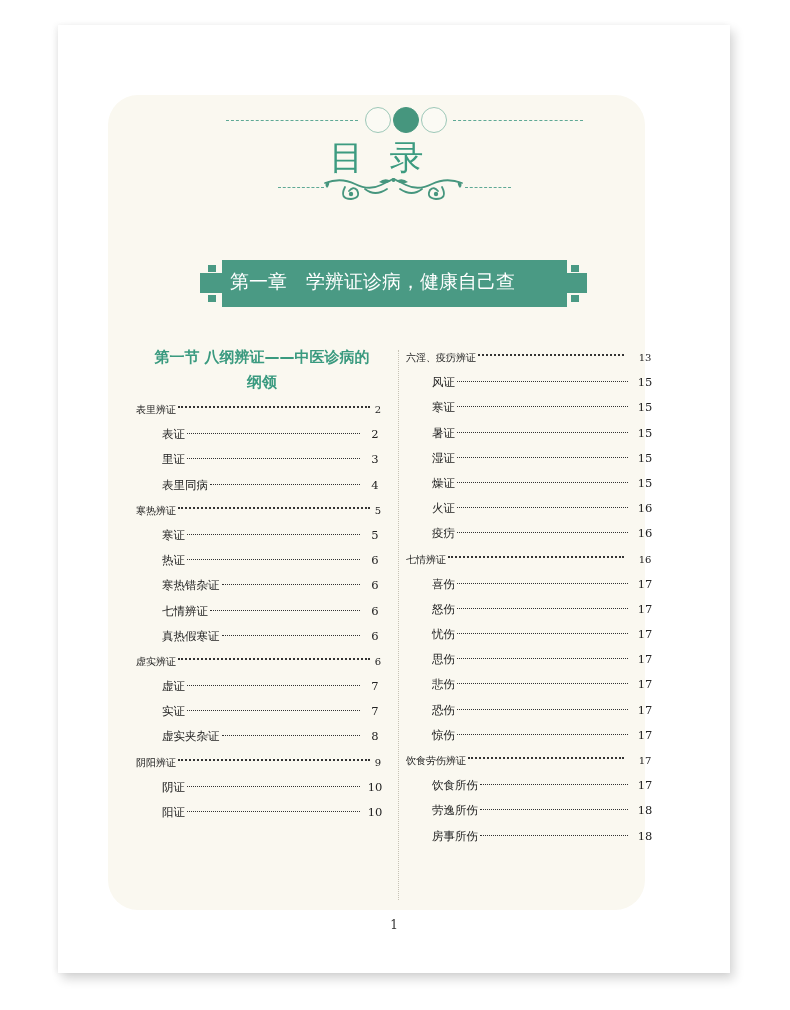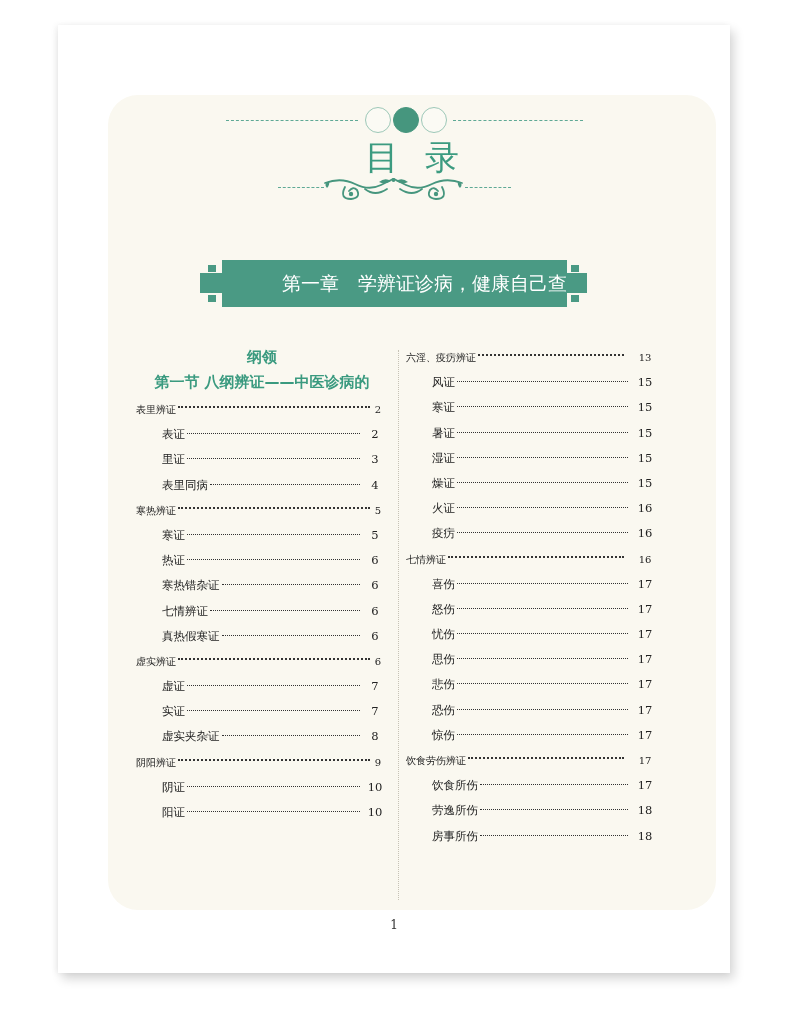--- a/index.html
+++ b/index.html
@@ -6,21 +6,21 @@
   body {
     width: 790px; height: 1010px; background: #ffffff; position: relative; overflow: hidden;
     font-family: "DejaVu Serif", "Liberation Serif", serif;
   }
   .page {
     position: absolute; left: 58px; top: 25px; width: 672px; height: 948px;
     background: #ffffff;
     box-shadow: 4px 6px 10px rgba(0,0,0,0.16), -2px 0 6px rgba(0,0,0,0.06);
   }
   .panel {
-    position: absolute; left: 50px; top: 70px; width: 608px; height: 815px;
+    position: absolute; left: 50px; top: 70px; width: 537px; height: 815px;
     background: #faf8f0; border-radius: 30px;
   }
   .circles { position: absolute; left: 0; width: 100%; top: 12px; height: 28px; }
   .circle {
     position: absolute; top: 0; width: 24px; height: 24px; border-radius: 50%;
     border: 1.5px solid #9dc8b8; background: #fbfaf4;
   }
   .circle.filled { background: #46967e; border-color: #46967e; }
   .dash-line { position: absolute; height: 0; border-top: 1.5px dashed #5ea995; }
   .title {
@@ -29,23 +29,23 @@
     color: #3c9b80; font-size: 34px; letter-spacing: 26px; text-indent: 26px; line-height: 44px;
   }
   .ornament { position: absolute; left: 213px; top: 80px; width: 145px; height: 30px; }
 
   .banner {
     position: absolute; left: 114px; top: 165px; width: 345px; height: 47px;
     background: #4a9a84;
   }
   .banner .notch { position: absolute; background: #4a9a84; }
   .banner-text {
-    position: absolute; left: 0; width: 100%; top: 0; height: 47px; line-height: 47px;
-    text-align: right; color: #ffffff; font-size: 19px;
-    font-family: Liberation Serif, serif;
+    position: absolute; left: 8px; width: 100%; top: 0; height: 47px; line-height: 47px;
+    text-align: left; color: #ffffff; font-size: 19px;
+    font-family: Liberation Mono, monospace;
   }
 
   .divider {
     position: absolute; left: 290px; top: 255px; height: 550px; width: 0;
     border-left: 1.5px dotted #c6c2b6;
   }
   .col { position: absolute; top: 250px; }
   .col.left { left: 28px; width: 248px; }
   .col.right { left: 298px; width: 250px; }
   .section-title {
@@ -122,22 +122,22 @@
       <div class="notch" style="right:-20px; top:13px; width:20px; height:20px;"></div>
       <div class="notch" style="right:-12px; top:5px; width:8px; height:7px;"></div>
       <div class="notch" style="right:-12px; top:35px; width:8px; height:7px;"></div>
       <div class="banner-text">第一章　学辨证诊病，健康自己查</div>
     </div>
 
     <div class="divider"></div>
 
     <div class="col left">
       <div class="section-title">
+        <div>第一节  八纲辨证——中医诊病的</div>
         <div>纲领</div>
-        <div>第一节  八纲辨证——中医诊病的</div>
       </div>
       <div id="left-entries">
           <div class="entry lvl1">
             <span class="label">表里辨证</span>
             <span class="leader"></span>
             <span class="num">2</span>
           </div>
           <div class="entry lvl2">
             <span class="label">表证</span>
             <span class="leader"></span>

